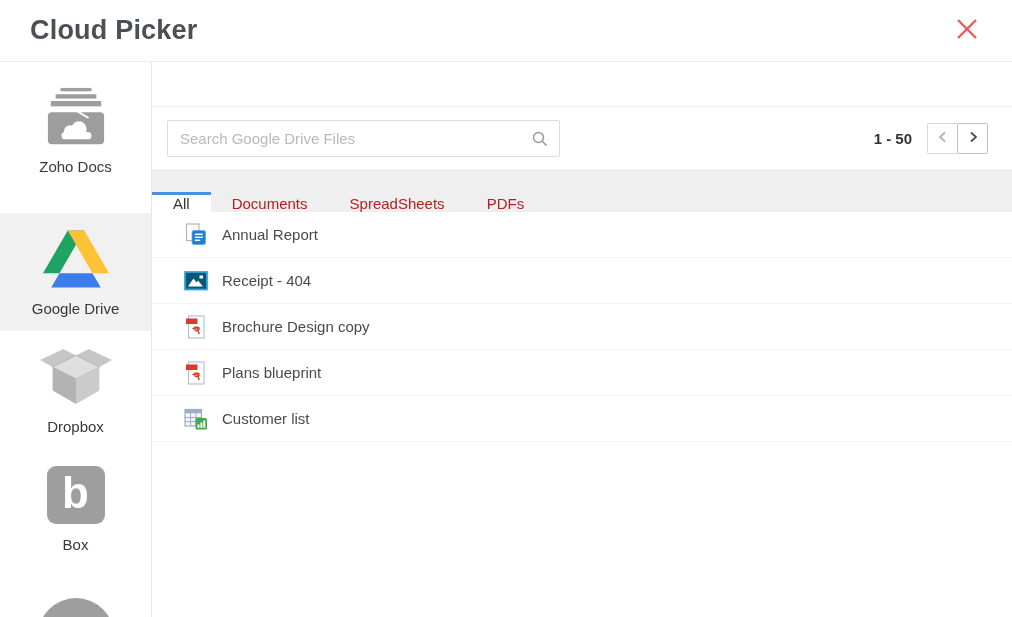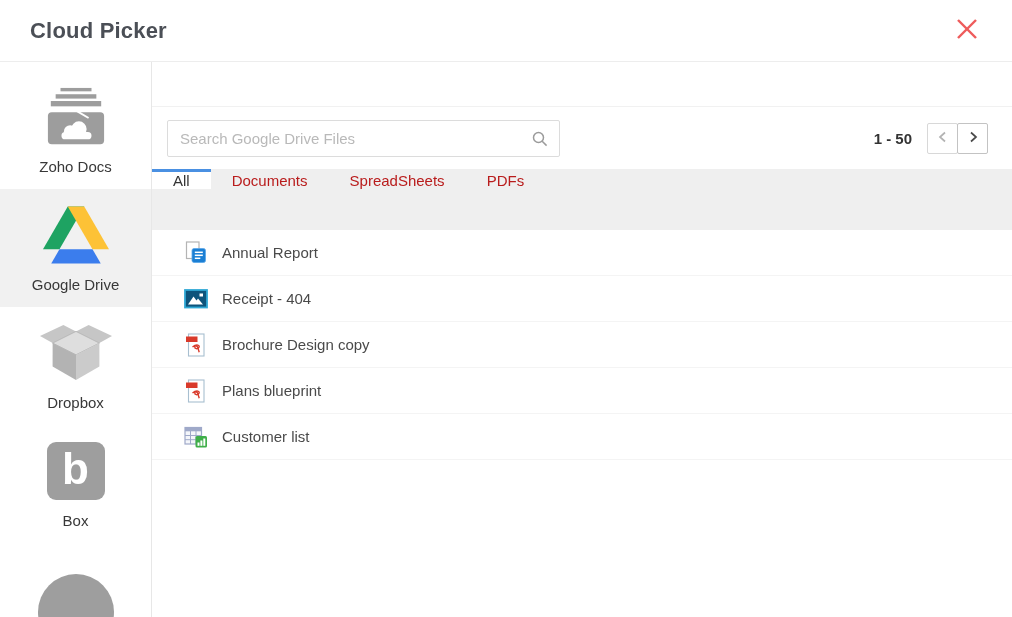--- a/index.html
+++ b/index.html
@@ -2,32 +2,32 @@
 <html><head>
 <meta charset="utf-8">
 <style>
   * { margin:0; padding:0; box-sizing:border-box; }
   html,body { width:1012px; height:617px; overflow:hidden; background:#fff;
     font-family:"Liberation Sans","DejaVu Sans",sans-serif; }
 
   
   .header { height:62px; display:flex; align-items:center; justify-content:space-between;
     padding:0 28px 0 30px; border-bottom:1px solid #ededed; background:#fff; }
-  .title { font-size:22px; font-weight:600; color:#4b4f56; letter-spacing:.2px; }
+  .title { font-size:27px; font-weight:600; color:#4b4f56; letter-spacing:.2px; }
   .close-btn { width:34px; height:34px; display:flex; align-items:center; justify-content:center;
     cursor:pointer; background:none; border:none; }
 
   
   .content { display:flex; height:555px; }
 
   
   .sidebar { width:152px; border-right:1px solid #e7e7e7; overflow:hidden; padding-top:9px; }
   .side-item { height:118px; display:flex; flex-direction:column; align-items:center;
     justify-content:center; gap:9px; cursor:pointer; }
-  .side-item.selected { background:#f1f1f1; }
+  .side-item.selected { background:#f1f1f1;margin-top:24px; }
   .side-icon { height:64px; display:flex; align-items:center; justify-content:center; }
   .side-label { font-size:15px; color:#383838; }
   .box-square { width:58px; height:58px; background:#9e9e9e; border-radius:9px;
     display:flex; align-items:center; justify-content:center;
     color:#fff; font-size:44px; font-weight:bold; line-height:1; padding-bottom:4px; }
   .onedrive-circle { width:76px; height:76px; border-radius:50%; background:#9e9e9e;
     position:relative; overflow:hidden; margin-top:20px; }
 
   
   .main { flex:1; display:flex; flex-direction:column; background:#fff; }
@@ -41,21 +41,21 @@
     font-family:"Liberation Sans","DejaVu Sans",sans-serif; }
   .search-input::placeholder { color:#b9b9b9; }
   .search-icon { position:absolute; right:11px; top:10px; }
   .pager { display:flex; align-items:center; }
   .pager-range { font-size:15px; font-weight:bold; color:#333; margin-right:15px; }
   .pager-btn { width:31px; height:31px; background:#fff; display:flex; align-items:center;
     justify-content:center; cursor:pointer; border:1px solid #d8d8d8; border-radius:2px; padding:0; }
   .pager-btn.next { margin-left:-1px; border-color:#c3c3c3; }
 
   
-  .tabbar { height:61px; background:#efefef; display:flex; align-items:flex-start; }
+  .tabbar { height:43px; background:#efefef; display:flex; align-items:flex-end; }
   .tab { display:flex; align-items:center; padding:0 21px; font-size:15px; color:#b91c1c;
     cursor:pointer; border-top:3px solid transparent; }
   .tab.active { background:#fff; color:#333; border-top:3px solid #4a90e2; }
 
   
   .file-row { height:46px; display:flex; align-items:center; padding-left:32px;
     border-bottom:1px solid #f4f4f4; cursor:pointer; }
   .file-icon { width:24px; height:24px; margin-right:14px; display:flex;
     align-items:center; justify-content:center; }
   .file-name { font-size:15px; color:#4a4a4a; }

